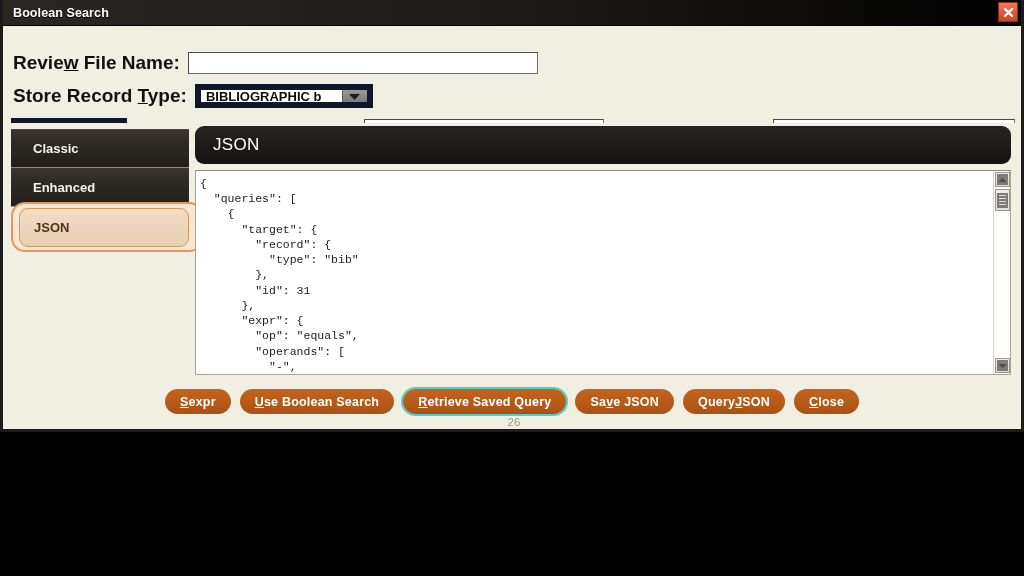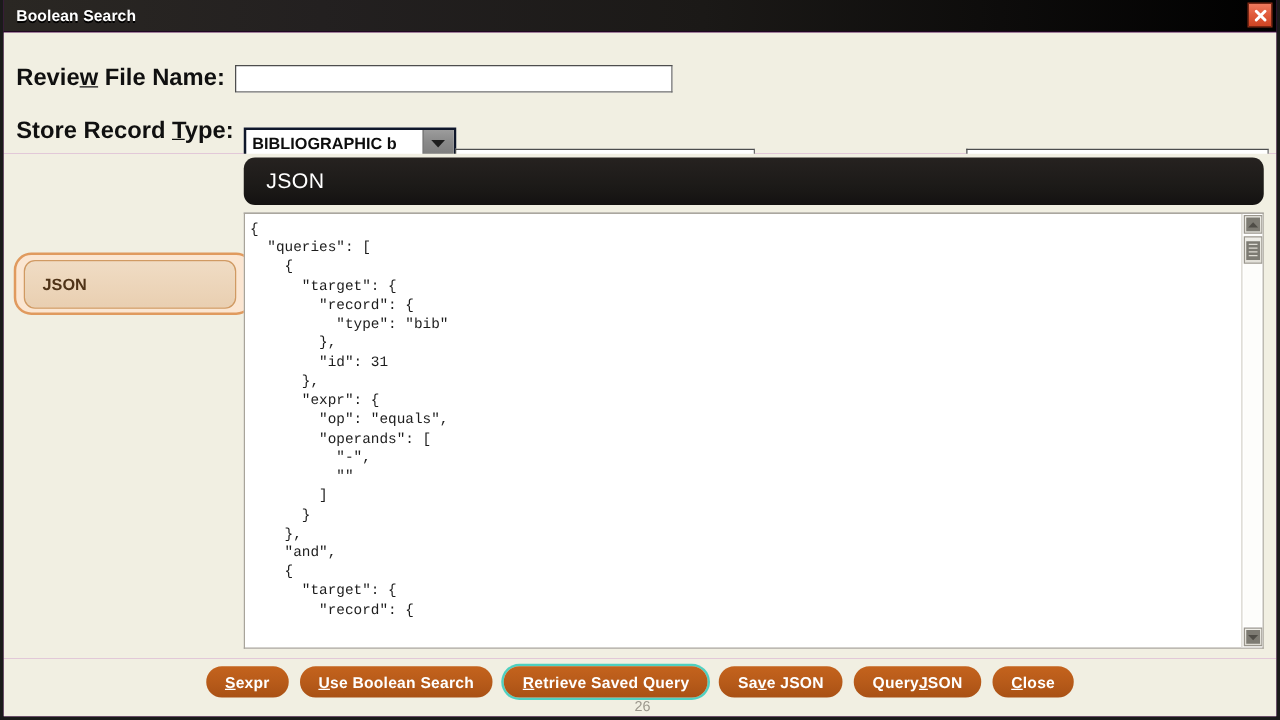--- a/index.html
+++ b/index.html
@@ -11,23 +11,23 @@
     width: 1024px;
     height: 576px;
     overflow: hidden;
     font-family: "Liberation Sans", sans-serif;
   }
 
   .window {
     position: absolute;
     left: 0; top: 0;
     width: 1024px;
-    height: 576px;
-    box-sizing: border-box;
-    background: #a21caf;
+    height: 432px;
+    box-sizing: border-box;
+    background: #b91c1c;
     border: 3px solid #1a1a1a;
     border-top: none;
     display: flex;
     flex-direction: column;
   }
 
   
   .titlebar {
     position: relative;
     height: 25px;
@@ -100,24 +100,23 @@
     padding: 0 3px;
     outline: none;
   }
 
   #review-input { width: 350px; margin-left: 8px; }
 
   .combo {
     display: inline-flex;
     height: 24px;
     box-sizing: border-box;
-    border: 2px solid #0f172a;
+    border: 6px solid #0f172a;
     background: #ffffff;
     margin-left: 8px;
-    margin-top: 18px;
   }
   .combo .combo-value {
     display: flex;
     align-items: center;
     font-size: 13px;
     font-weight: bold;
     color: #0d0d0d;
     padding: 0 6px 0 5px;
     white-space: nowrap;
   }
@@ -422,20 +421,28 @@
 
     <span class="start-label"><span>St</span><span class="u">a</span><span>rt</span></span>
     <input id="start-input" class="text-input" type="text" value="b10000008" style="">
 
     <span class="stop-label"><span>Sto</span><span class="u">p</span><span></span></span>
     <input id="stop-input" class="text-input" type="text" value="b*" style="">
   </div>
 
   <div class="body-area">
 
+    <div class="tabstrip">
+      <div class="tab first">
+        <span>Classic</span>
+      </div>
+      <div class="tab">
+        <span>Enhanced</span>
+      </div>
+    </div>
 
     <div class="tab-sel-wrap">
       <div class="tab-sel-inner">
         <span>JSON</span>
       </div>
     </div>
 
     <div class="panel">
       <div class="panel-header">
         <span>JSON</span>

